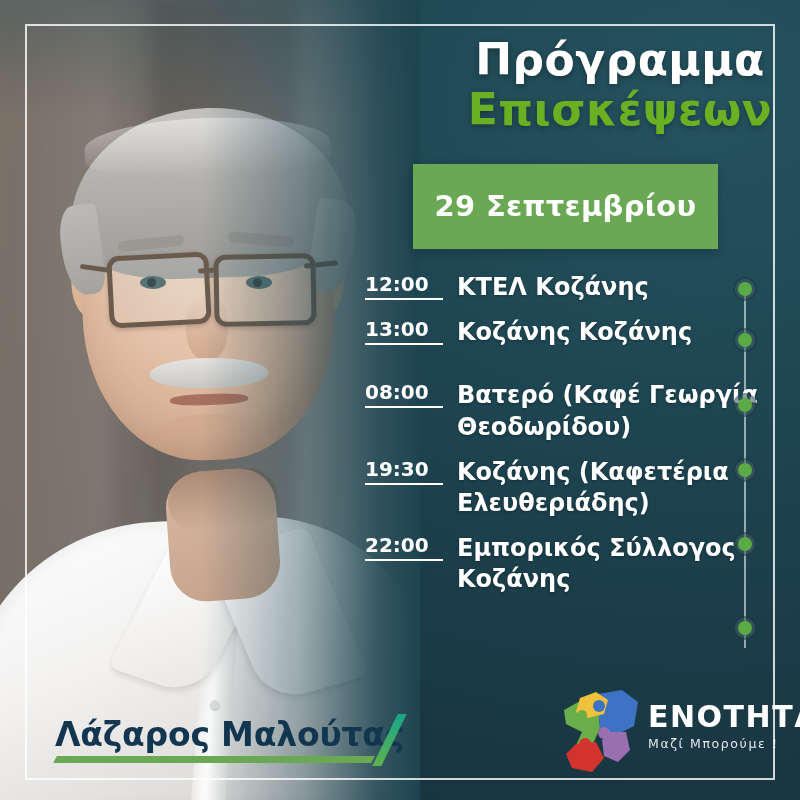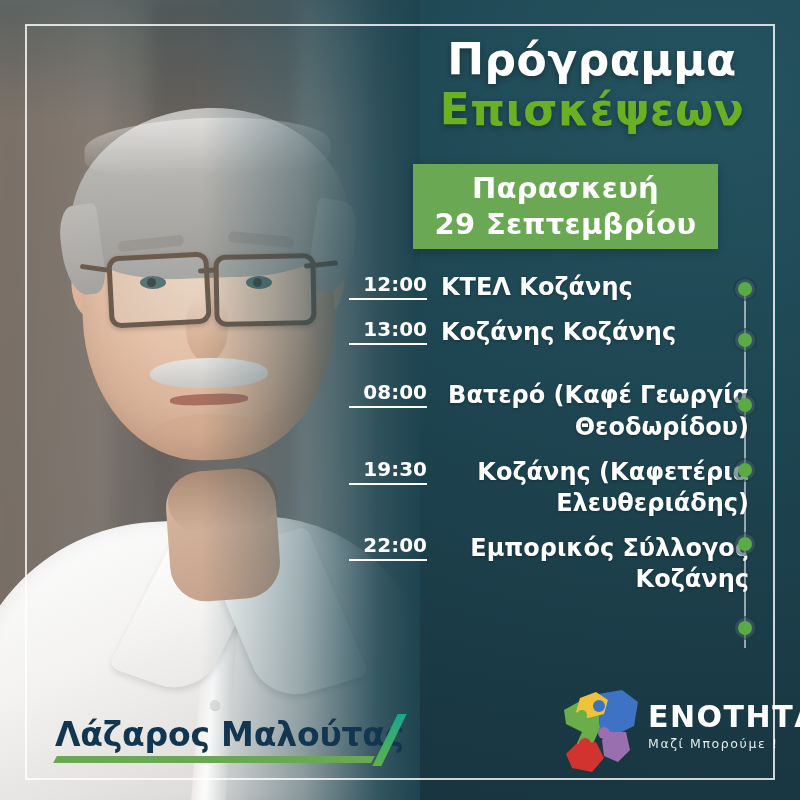--- a/index.html
+++ b/index.html
@@ -142,38 +142,38 @@
   }
 
   
   .frame{
     position:absolute;left:25px;top:24px;width:746px;height:752px;
     border:2px solid rgba(255,255,255,.80);
     pointer-events:none;
   }
 
   
-  .title-block{position:absolute;left:412px;top:36px;width:360px;text-align:center;}
+  .title-block{position:absolute;left:440px;top:36px;width:360px;text-align:center;}
   .title-1{
     font-size:44px;font-weight:700;color:#ffffff;letter-spacing:.5px;line-height:1.1;
     text-shadow:0 2px 6px rgba(0,0,0,.35);
   }
   .title-2{
     font-size:44px;font-weight:700;color:#6ab023;letter-spacing:.5px;line-height:1.2;
     text-shadow:0 2px 6px rgba(0,0,0,.3);
   }
   .date-banner{
     position:absolute;left:413px;top:164px;width:305px;height:85px;
     background:#6aa853;display:flex;flex-direction:column;align-items:center;justify-content:center;
     box-shadow:0 3px 10px rgba(0,0,0,.22);
   }
   .date-line{color:#fff;font-size:29px;font-weight:700;line-height:1.22;letter-spacing:.3px;}
 
   
-  .schedule{position:absolute;left:349px;top:272px;width:400px;text-align:right;}
+  .schedule{position:absolute;left:365px;top:272px;width:400px;}
   .row{display:flex;align-items:flex-start;margin-bottom:14px;}
   .row .time{
     flex:0 0 78px;color:#ffffff;font-size:20px;font-weight:700;
     border-bottom:2px solid #ffffff;padding-bottom:1px;margin-right:14px;
     white-space:nowrap;line-height:1.25;
   }
   .row .place{
     color:#ffffff;font-size:24px;font-weight:700;line-height:1.3;
     text-shadow:0 1px 3px rgba(0,0,0,.3);
   }
@@ -257,21 +257,20 @@
     <div class="photo-fade"></div>
     <div class="photo-fade-top"></div>
   </div>
 
   <div class="title-block">
     <div class="title-1">Πρόγραμμα</div>
     <div class="title-2">Επισκέψεων</div>
   </div>
 
   <div class="date-banner">
-    <div class="date-line">Παρασκευή</div>
     <div class="date-line">29 Σεπτεμβρίου</div>
   </div>
 
   <div class="schedule">
     <div class="row">
       <div class="time">12:00</div>
       <div class="place">ΚΤΕΛ Κοζάνης</div>
     </div>
     <div class="row">
       <div class="time">13:00</div>

